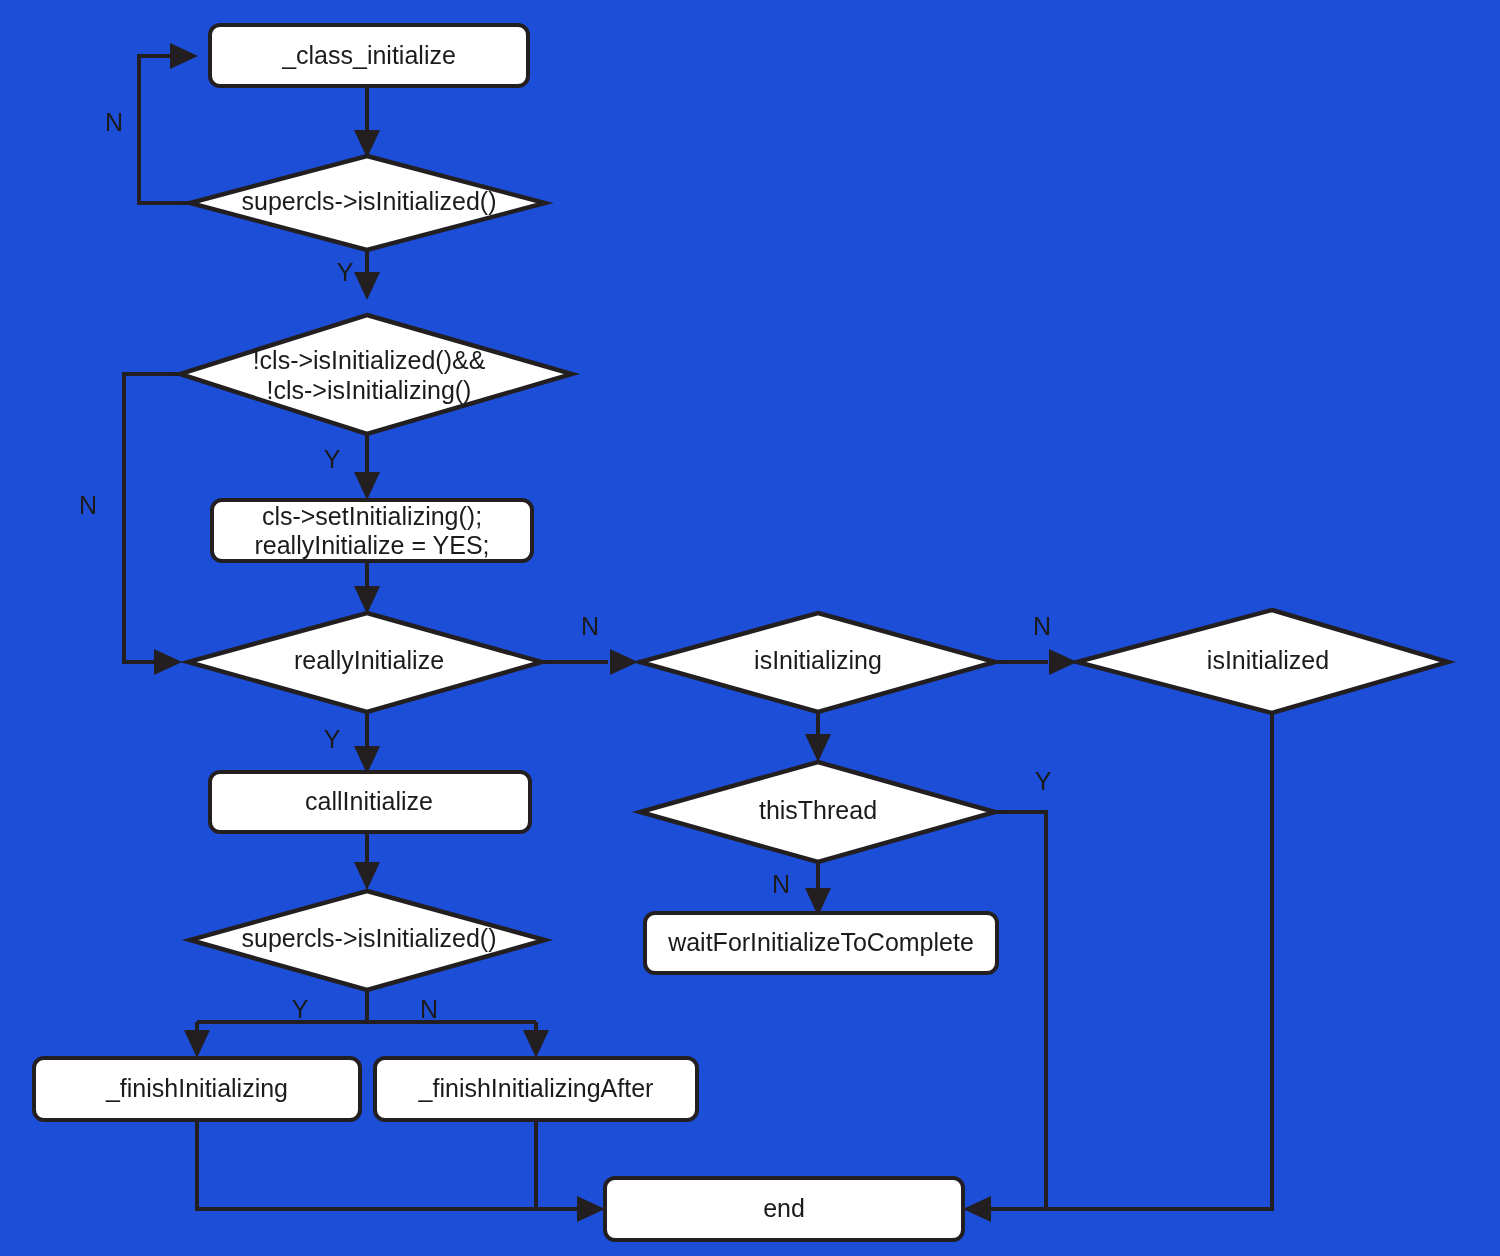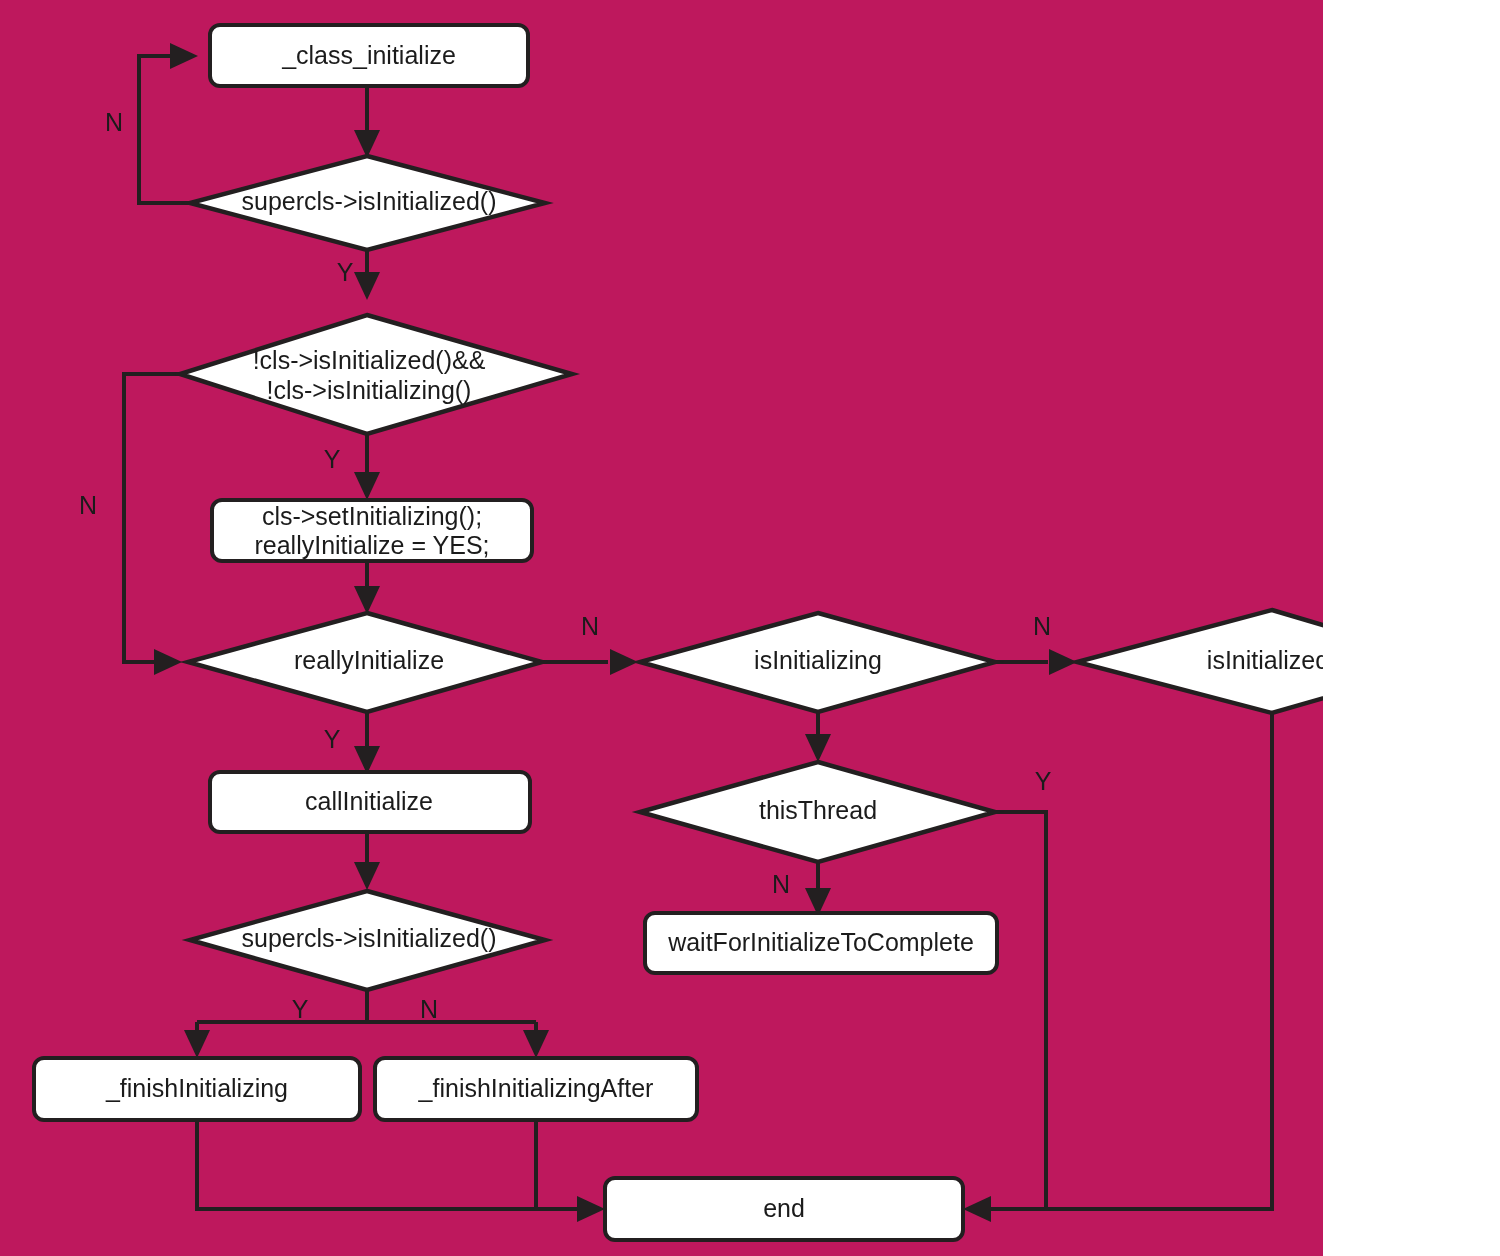--- a/index.html
+++ b/index.html
@@ -2,23 +2,23 @@
 <html><head>
 <meta charset="utf-8">
 <style>
   html, body {
     margin: 0;
     padding: 0;
     background: #ffffff;
   }
   #canvas-wrap {
     position: relative;
-    width: 1323px;
+    width: 1500px;
     height: 1256px;
-    background: #be185d;
+    background: #1d4ed8;
     overflow: hidden;
   }
   svg#flow {
     display: block;
     width: 1500px;
     height: 1256px;
   }
   .shape-stroke {
     stroke: #231f20;
     stroke-width: 4;

